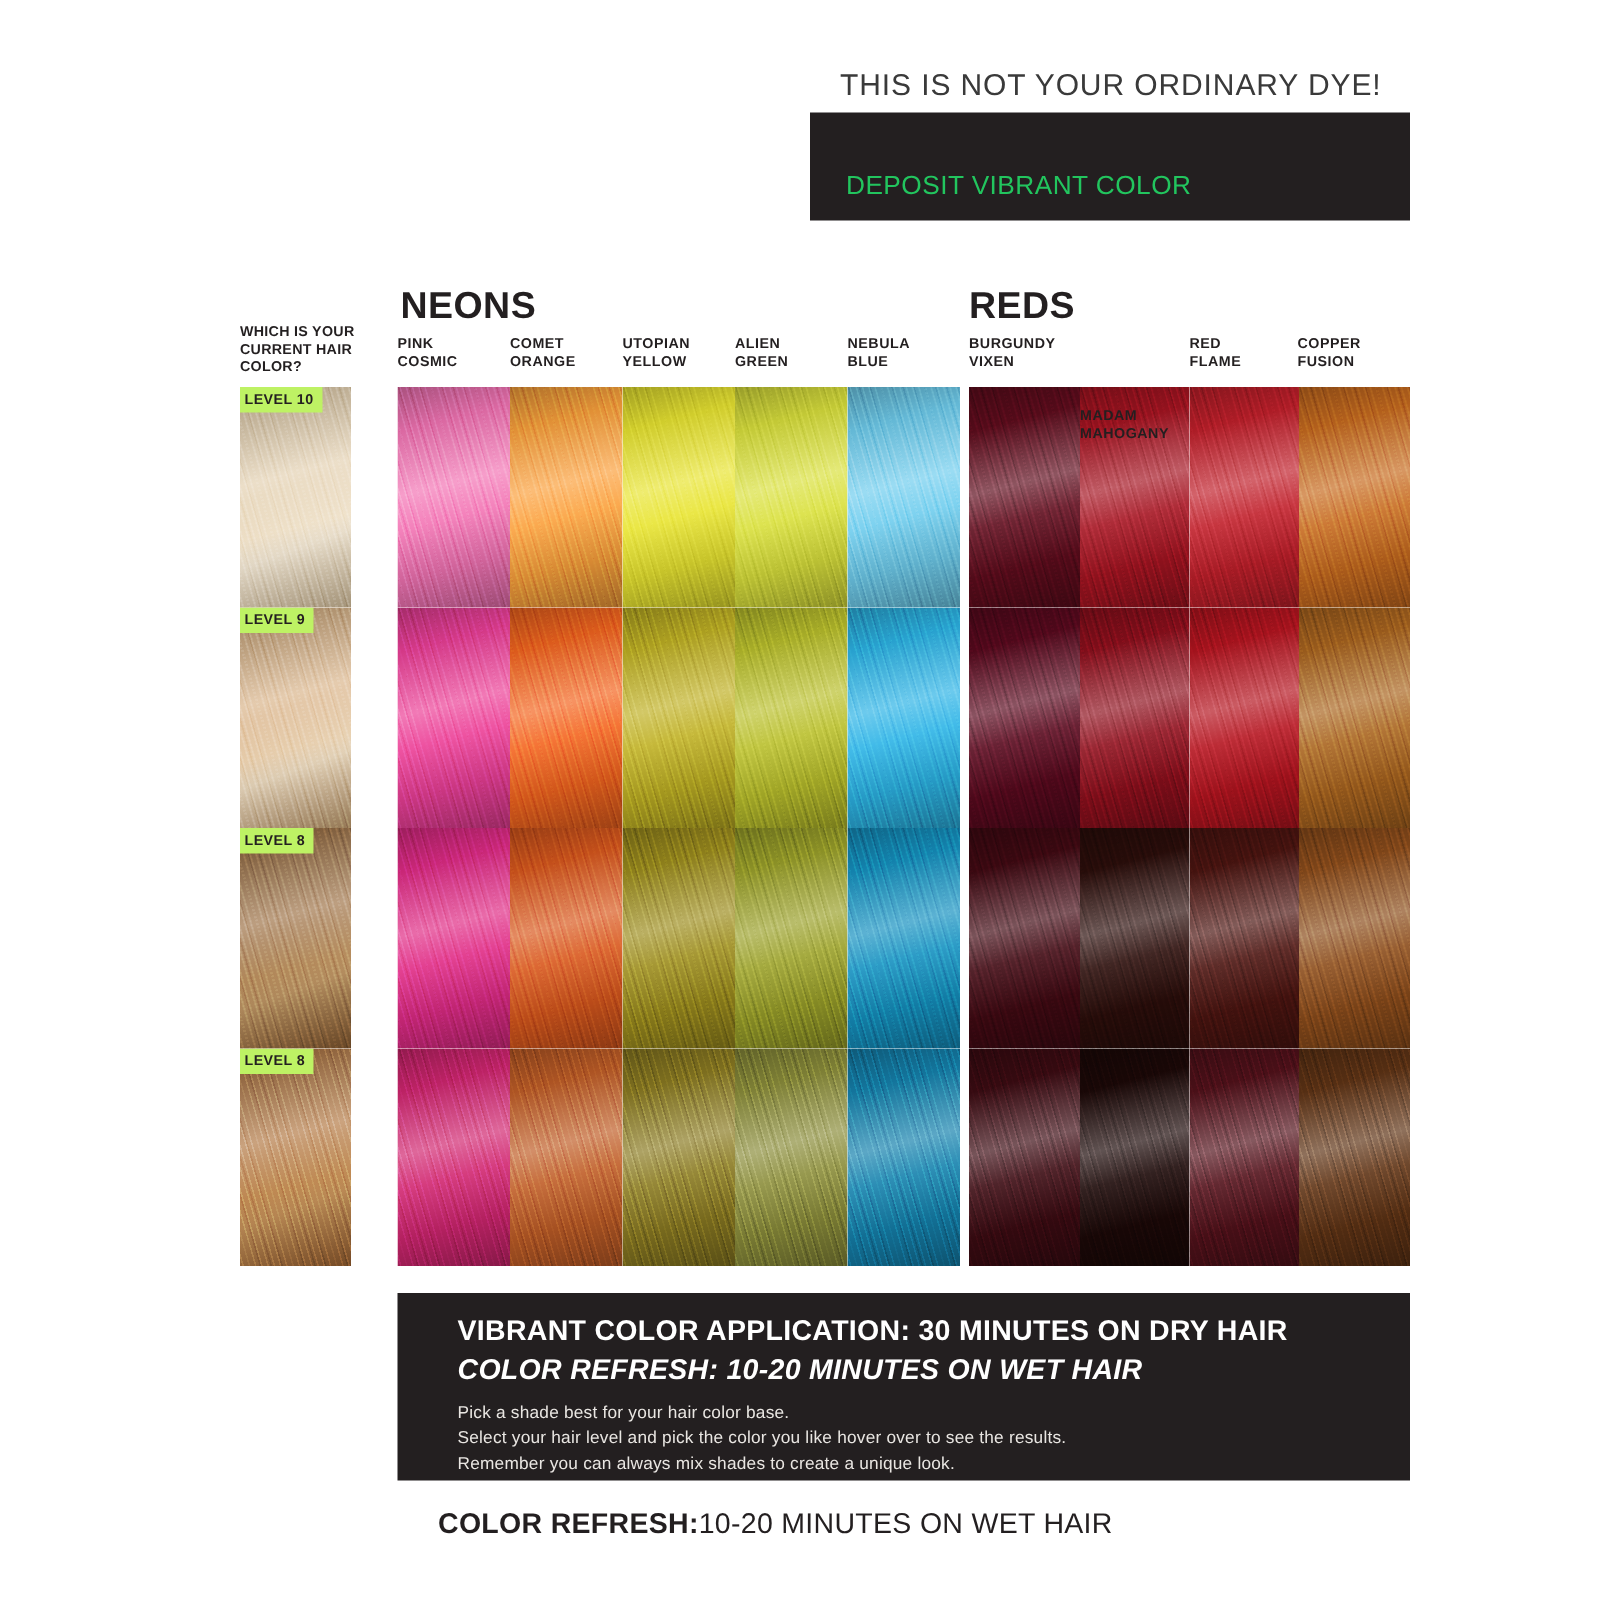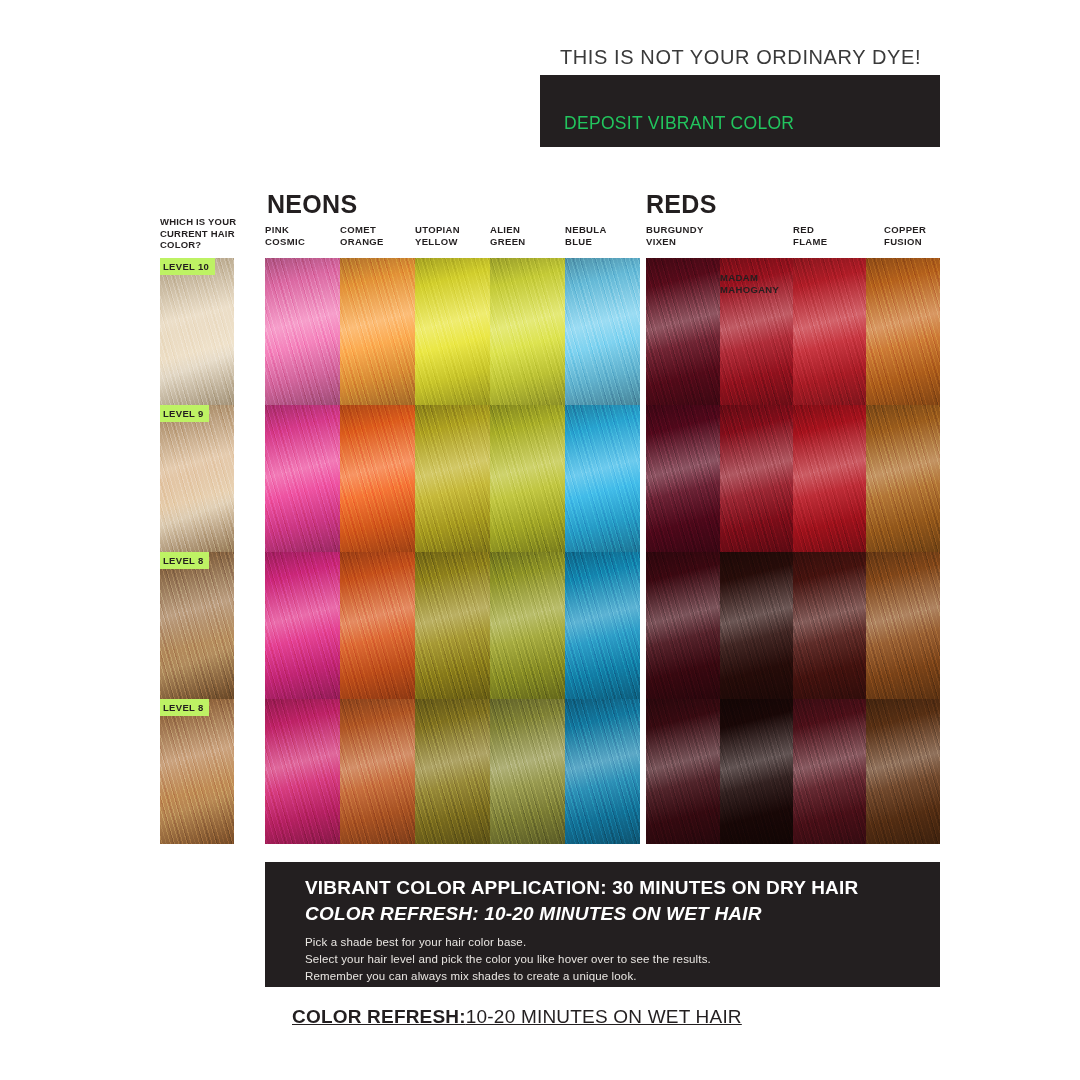--- a/index.html
+++ b/index.html
@@ -123,21 +123,21 @@
   #appbox .h2{
     position:absolute;left:40px;top:41px;color:#fff;
     font-size:19px;font-weight:700;font-style:italic;letter-spacing:.2px;white-space:nowrap;
   }
   #appbox .body{
     position:absolute;left:40px;top:72px;color:#e9e6e2;
     font-size:11.5px;line-height:17px;letter-spacing:.15px;
   }
   #footer{
     position:absolute;left:292px;top:1006px;
-    font-size:19px;letter-spacing:.2px;color:#231f20;white-space:nowrap;text-decoration:underline;
+    font-size:19px;letter-spacing:.2px;color:#231f20;white-space:nowrap;
   }
   #footer b{font-weight:700;}
 </style>
 </head>
 <body>
 
 <div id="tagline">THIS IS NOT YOUR ORDINARY DYE!</div>
 
 <div id="banner">
   <div class="l2">DEPOSIT VIBRANT COLOR</div>
@@ -401,14 +401,14 @@
 <div class="col-head" style="left: 490px;">ALIEN
 GREEN</div>
 <div class="col-head" style="left: 565px;">NEBULA
 BLUE</div>
 <div class="col-head" style="left: 646px;">BURGUNDY
 VIXEN</div>
 <div class="col-head" style="left: 720px; margin-top: 48px;">MADAM
 MAHOGANY</div>
 <div class="col-head" style="left: 793px;">RED
 FLAME</div>
-<div class="col-head" style="left: 884px;">COPPER
+<div class="col-head" style="left: 865px;">COPPER
 FUSION</div>
 
 </body></html>

